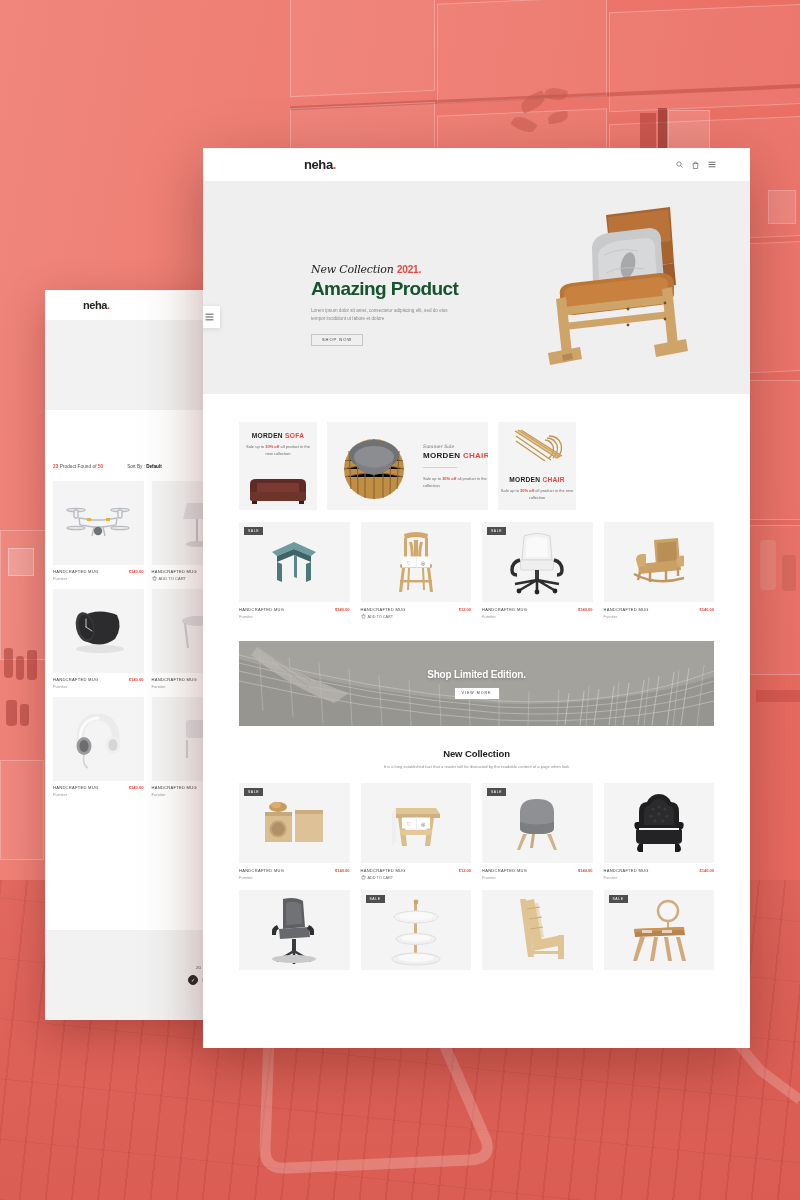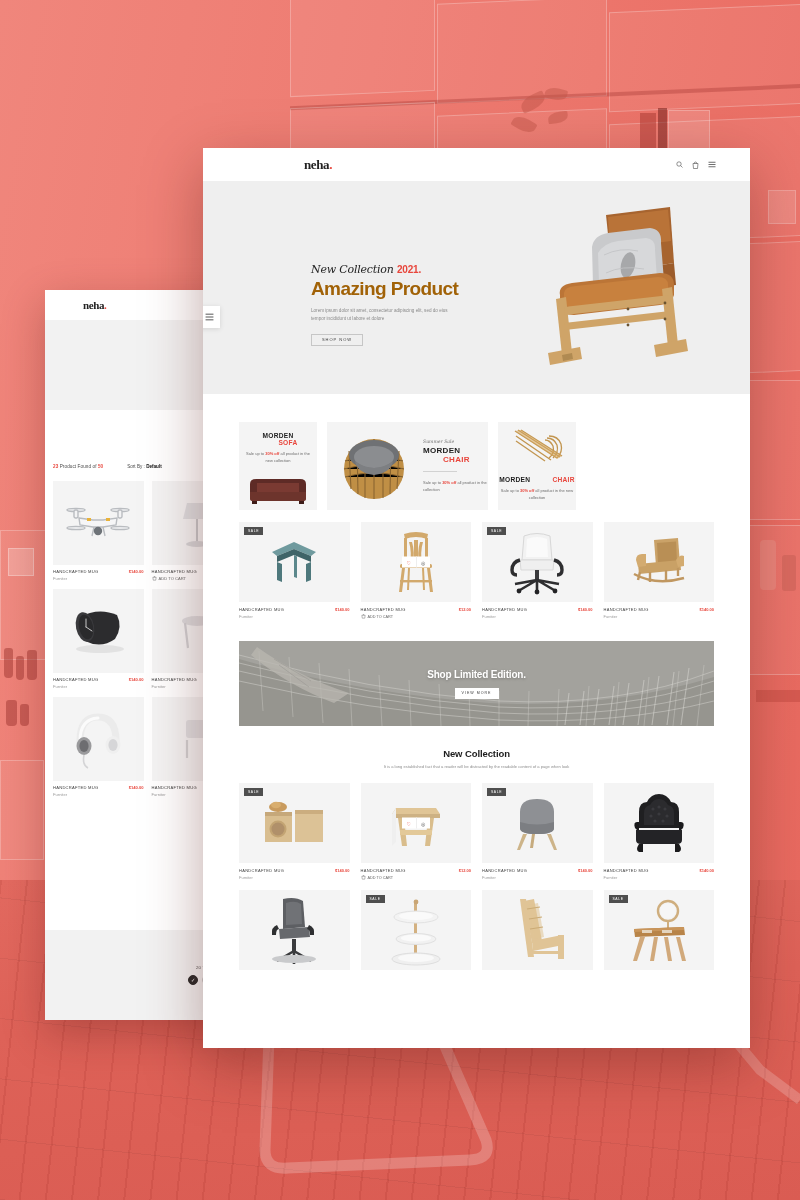--- a/index.html
+++ b/index.html
@@ -40,21 +40,21 @@
   .bottle { position:absolute; background:rgba(150,45,40,.45); border-radius:3px 3px 4px 4px; }
 
   
   #shop-page {
     position:absolute; left:45px; top:290px; width:205px; height:730px;
     background:#ffffff;
     box-shadow: 0 14px 40px rgba(90,25,20,.33);
     overflow:hidden;
   }
   .shop-header { height:30px; background:#fff; display:flex; align-items:center; padding-left:38px; }
-  .logo { font-family:Liberation Serif, serif; font-weight:bold; letter-spacing:-.4px; color:#222; }
+  .logo { font-family:Liberation Sans, sans-serif; font-weight:bold; letter-spacing:-.4px; color:#222; }
   .logo .dot { color:#e8463c; }
   #shop-page .logo { font-size:11px; }
   .shop-hero { height:90px; background:#f2f2f2; display:flex; flex-direction:column;
                align-items:flex-end; justify-content:center; padding-right:6px; }
   .shop-hero h1 { font-size:15px; font-weight:bold; color:#2b2b2b; letter-spacing:-.3px; }
   .crumb { font-size:4.2px; color:#8d8d8d; letter-spacing:.7px; margin-top:5px; }
   .crumb .sep { color:#c0c0c0; margin:0 2px; }
   .shop-gap { height:45px; background:#fff; }
   .sortbar { height:22px; background:#fff; display:flex; align-items:center;
              padding:0 0 0 8px; gap:24px; }
@@ -89,38 +89,38 @@
   .hp-header { height:33px; background:#fff; display:flex; align-items:center;
                justify-content:space-between; padding:0 34px 0 101px; }
   #home-page .logo { font-size:13px; }
   .hp-icons { display:flex; gap:9px; align-items:center; color:#4a4a4a; }
   .hp-icons svg { display:block; }
 
   .hero { height:213px; background:#efefef; position:relative; display:flex; align-items:center; }
   .hero-text { position:absolute; left:108px; top:82px; width:180px; }
   .nc { font-family:"DejaVu Serif", serif; font-style:italic; font-size:11px; color:#222; letter-spacing:-.2px; }
   .nc .yr { color:#e8463c; font-weight:bold; font-family:"Liberation Sans", sans-serif; font-style:normal; font-size:10px; }
-  .hero h2 { font-size:19px; font-weight:bold; color:#a16207; letter-spacing:-.6px; margin-top:2px; }
+  .hero h2 { font-size:19px; font-weight:bold; color:#14532d; letter-spacing:-.6px; margin-top:2px; }
   .hero p { font-size:4.6px; color:#8a8a8a; line-height:1.85; margin-top:7px; width:150px; }
   .shopnow { margin-top:10px; width:52px; height:12px; border:1px solid #c6c6c6; background:transparent;
              display:flex; align-items:center; justify-content:center;
              font-size:4px; letter-spacing:1px; color:#3b3b3b; }
   .slide-nav { position:absolute; left:-5px; top:125px; width:22px; height:22px; background:#fff;
                display:flex; align-items:center; justify-content:center;
                box-shadow:0 1px 5px rgba(0,0,0,.12); }
 
   .hero-chair { position:absolute; right:46px; top:22px; width:170px; height:170px; }
 
   
   .promos { display:flex; gap:10px; padding:28px 36px 0 36px; }
   .promo { background:#f4f4f4; height:88px; position:relative; overflow:hidden; }
   .promo.small { width:78px; }
   .promo.wide  { width:161px; display:flex; align-items:center; }
   .promo-h { font-size:6.6px; font-weight:bold; color:#1d1d1d; letter-spacing:.3px; }
-  .promo-h .red { color:#e8463c;margin-left:20px; }
+  .promo-h .red { color:#e8463c; }
   .promo-sub { font-size:4px; color:#6d6d6d; line-height:1.75; margin-top:4px; }
   .promo-sub .red { color:#e8463c; font-weight:bold; }
   .promo-ital { font-family:"DejaVu Serif", serif; font-style:italic; font-size:4.6px; color:#6d6d6d; }
   .promo-rule { width:34px; height:1px; background:#d2d2d2; margin:7px 0; }
 
   
   .sec-title { text-align:center; font-size:9.5px; font-weight:bold; color:#1d1d1d; letter-spacing:-.1px; }
   .sec-sub { text-align:center; font-size:4.1px; color:#8e8e8e; margin-top:5px; }
   .tabs { display:flex; justify-content:center; gap:20px; margin-top:11px; }
   .tab { font-size:4.2px; letter-spacing:.7px; color:#6b6b6b; }

